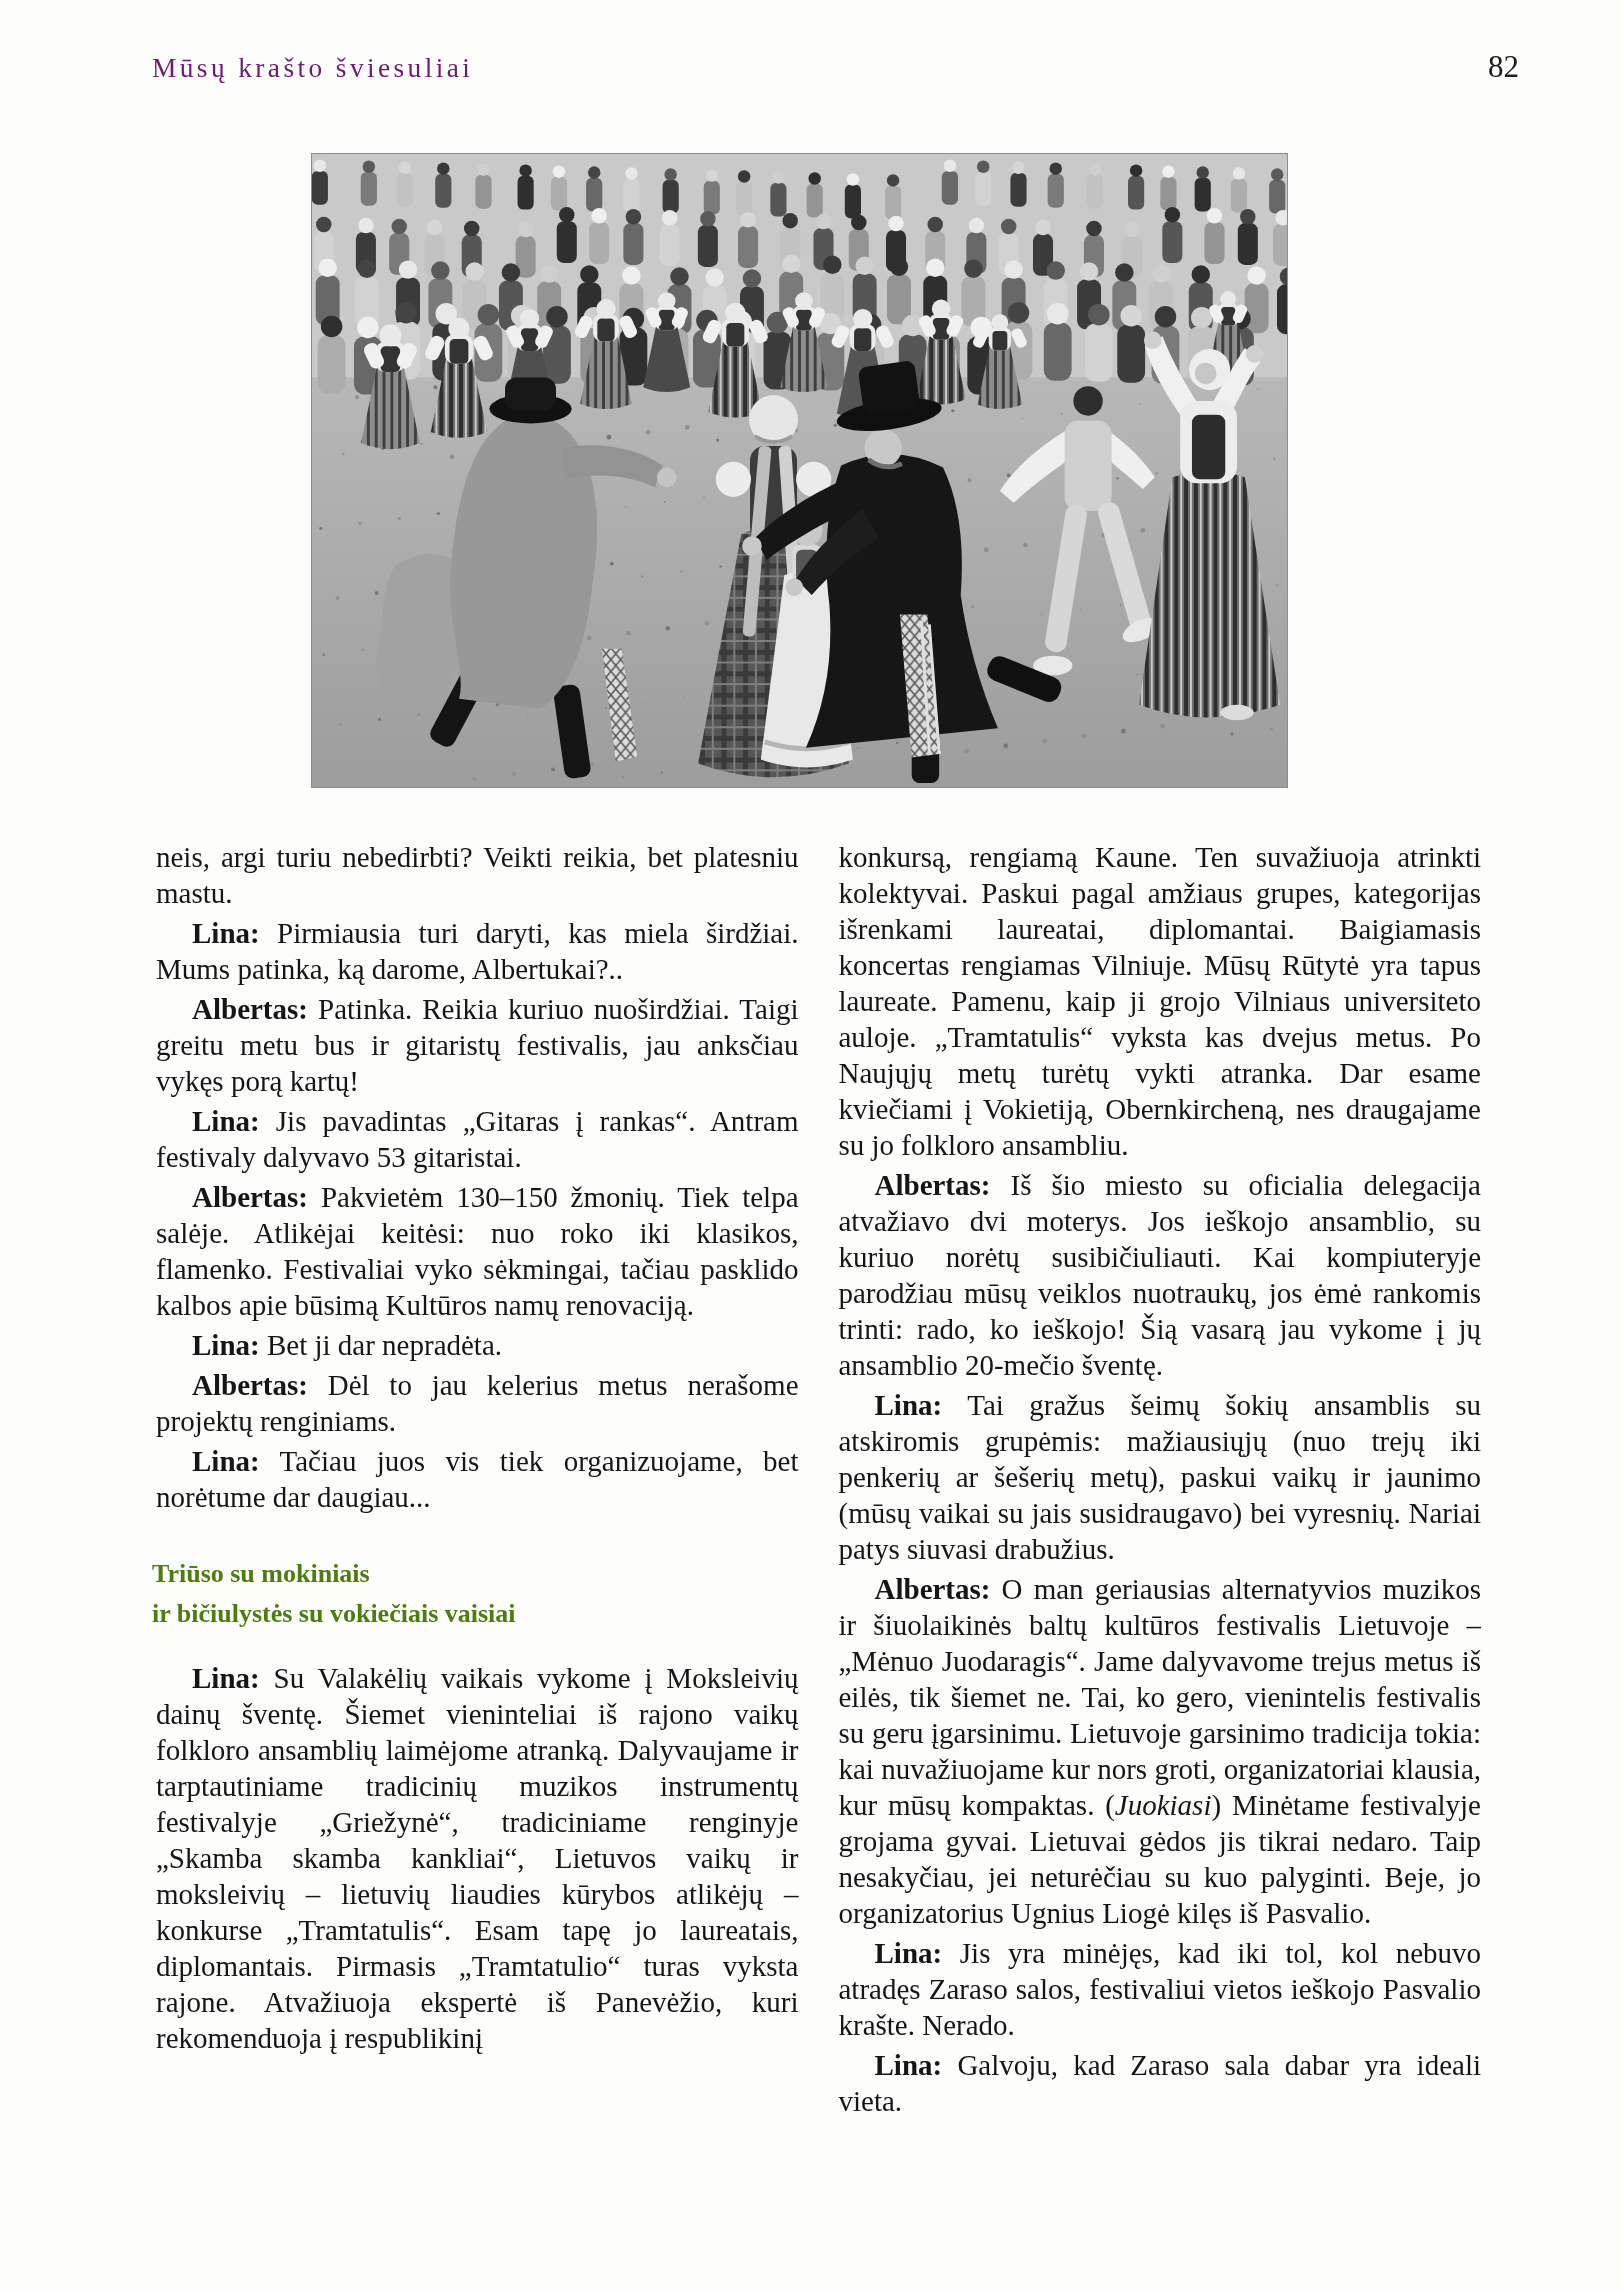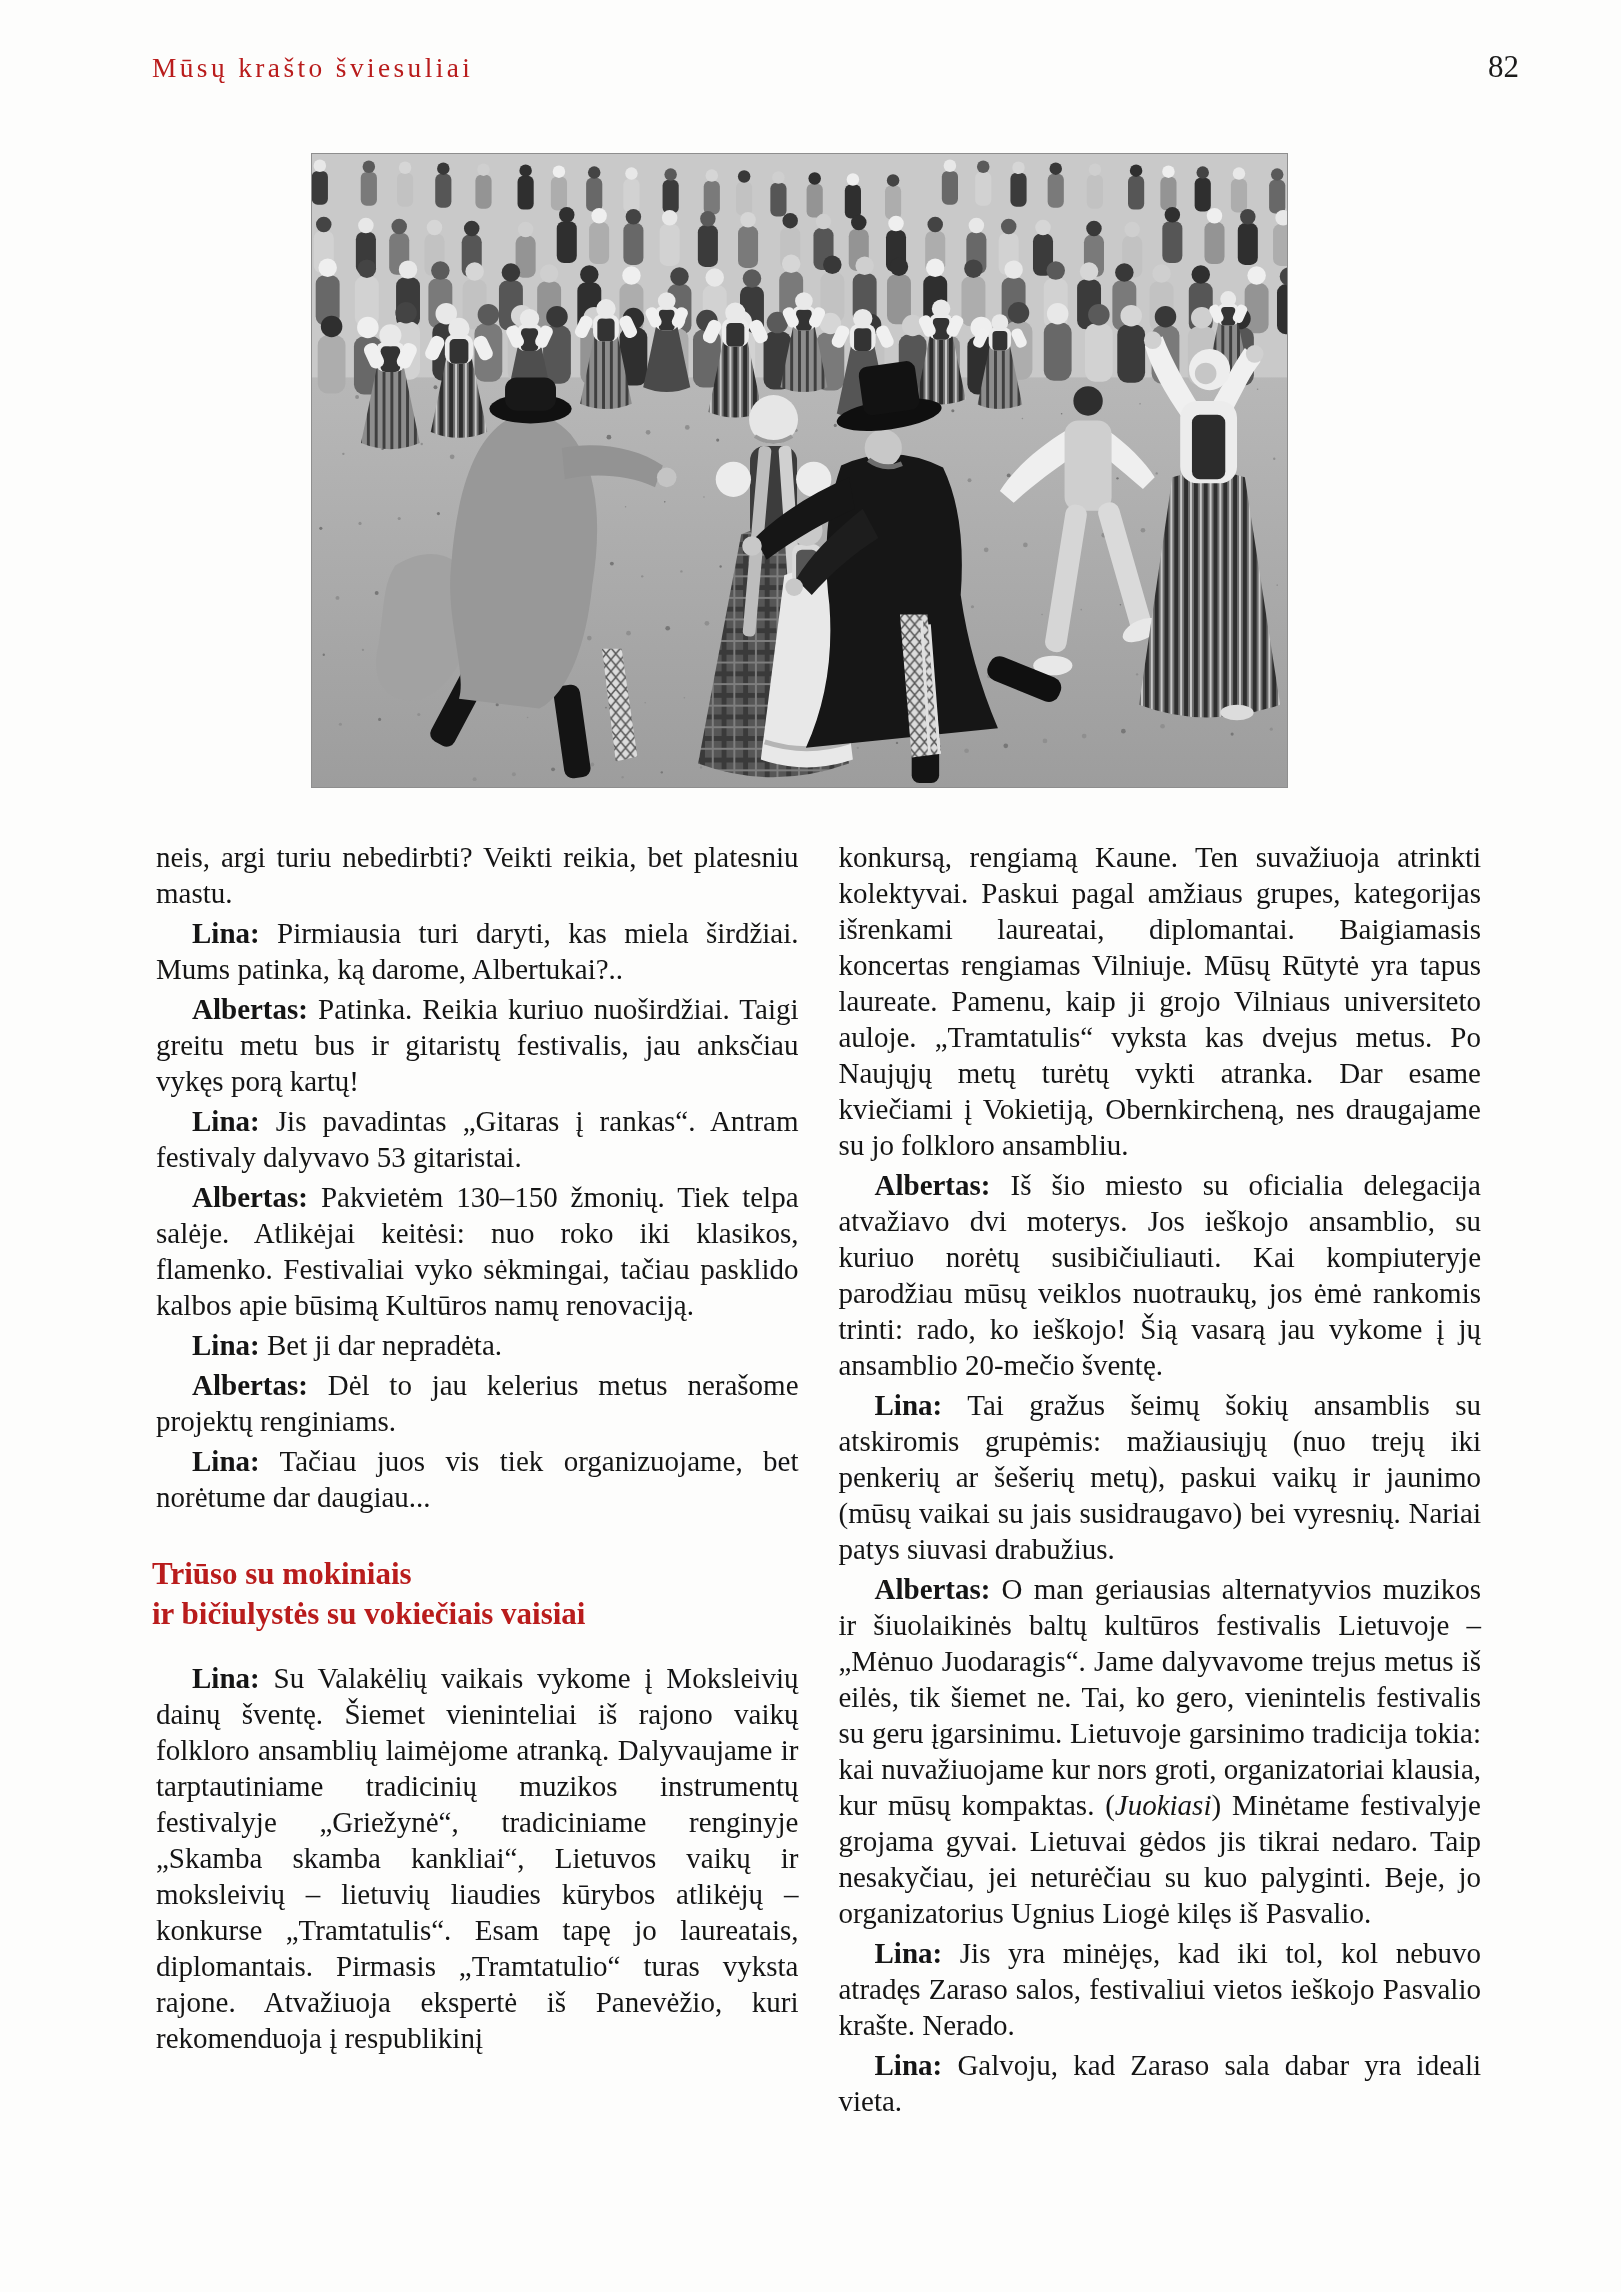--- a/index.html
+++ b/index.html
@@ -1,33 +1,33 @@
 <!DOCTYPE html>
 <html lang="lt"><head>
 <meta charset="utf-8">
 <style>
   html,body{margin:0;padding:0;background:#e9e9e9;}
   .page{position:relative;width:1621px;height:2293px;background:#fdfdfc;margin:0 auto;
         font-family:"Liberation Serif", serif;color:#151515;overflow:hidden;}
   
-  .runhead{position:absolute;top:53px;left:152px;font-size:27.4px;letter-spacing:3.4px;color:#b91c1c;}
+  .runhead{position:absolute;top:53px;left:152px;font-size:27.4px;letter-spacing:3.4px;color:#701a75;}
   .pagenum{position:absolute;top:49px;right:102px;font-size:31px;color:#1b1b1b;}
   
   figure.photo{position:absolute;left:312px;top:154px;width:975px;height:633px;margin:0;
                outline:1px solid #8e8e8e;background:#b9b9b9;}
   figure.photo svg{display:block;width:100%;height:100%;}
   
   .columns{position:absolute;left:152px;top:835px;width:1333px;display:grid;
            grid-template-columns:1fr 1fr;column-gap:32px;}
   .col{min-width:0;}
   p.para{margin:4px;font-size:29px;line-height:36px;text-align:justify;hyphens:auto;}
   p.ind{text-indent:36px;}
   p.para b.spk{font-weight:bold;}
   p.para i{font-style:italic;}
-  h2.sect{margin:39px 0 25.5px 0;font-size:31px;line-height:40px;font-weight:bold;color:#b91c1c;}
+  h2.sect{margin:39px 0 25.5px 0;font-size:26px;line-height:40px;font-weight:bold;color:#4d7c0f;}
   h2.sect span{display:block;}
 </style>
 </head>
 <body>
 
 <div class="page">
 
   <div class="runhead">Mūsų krašto šviesuliai</div>
   <div class="pagenum">82</div>
 

